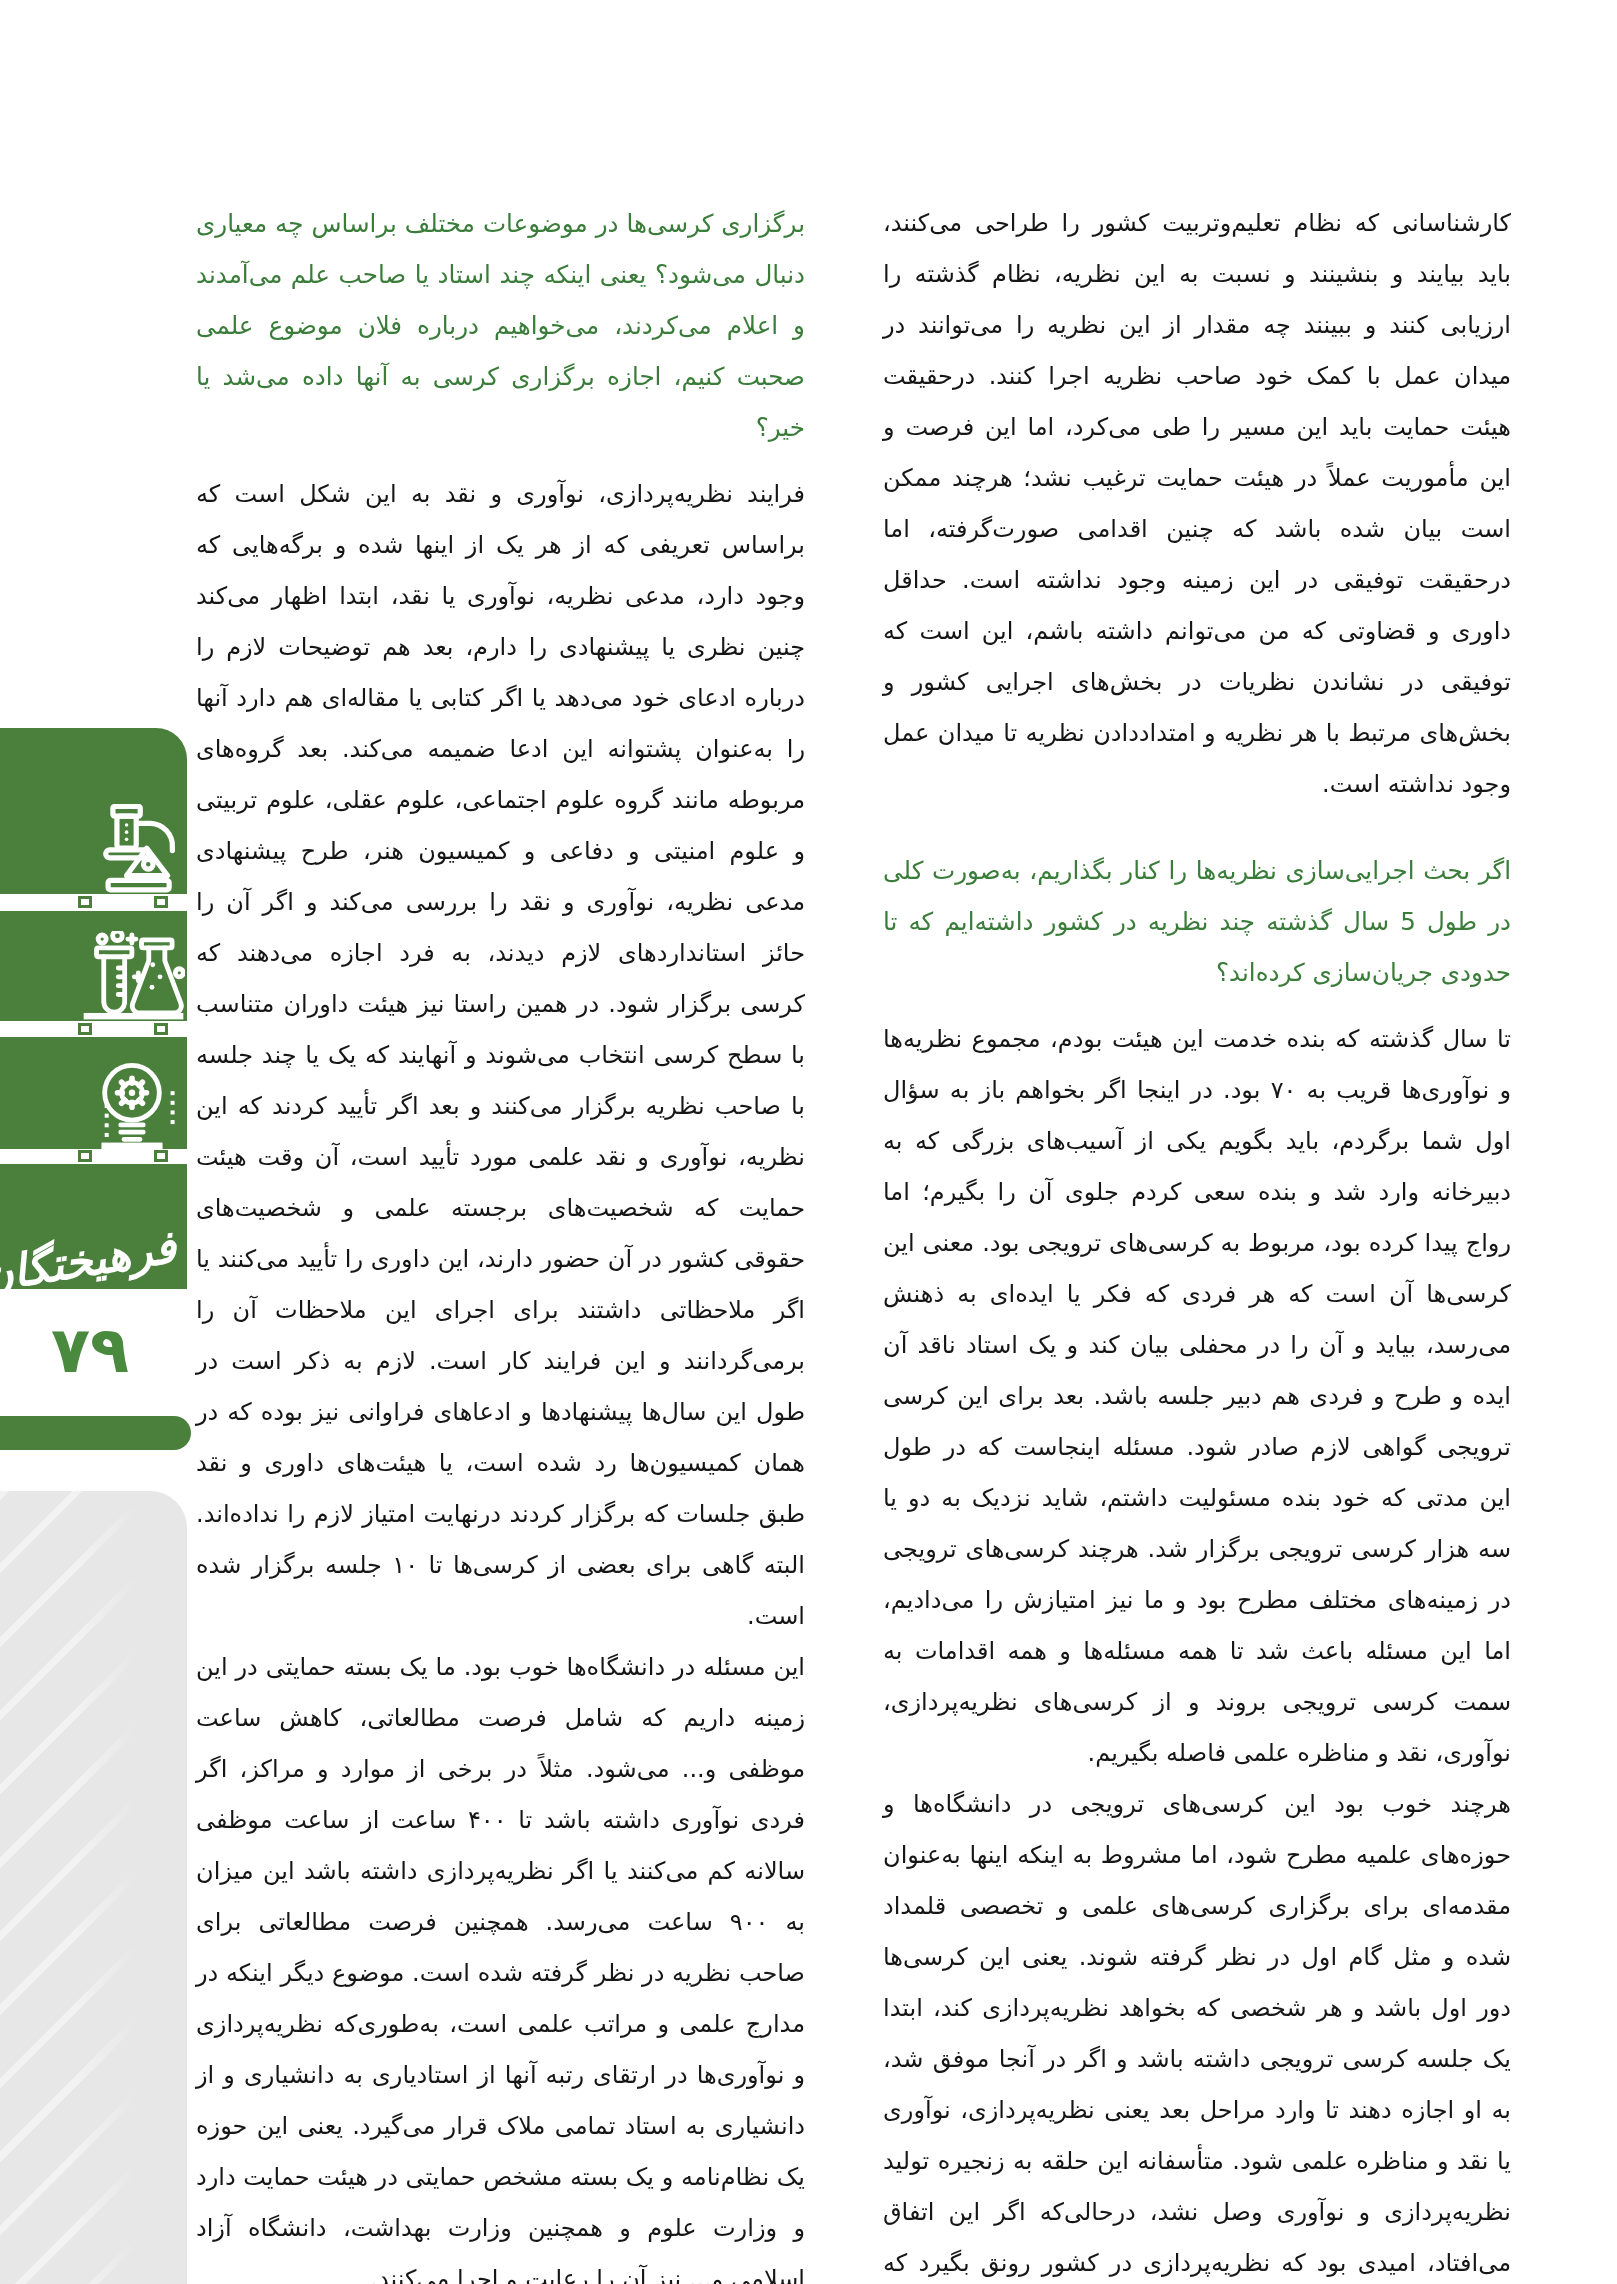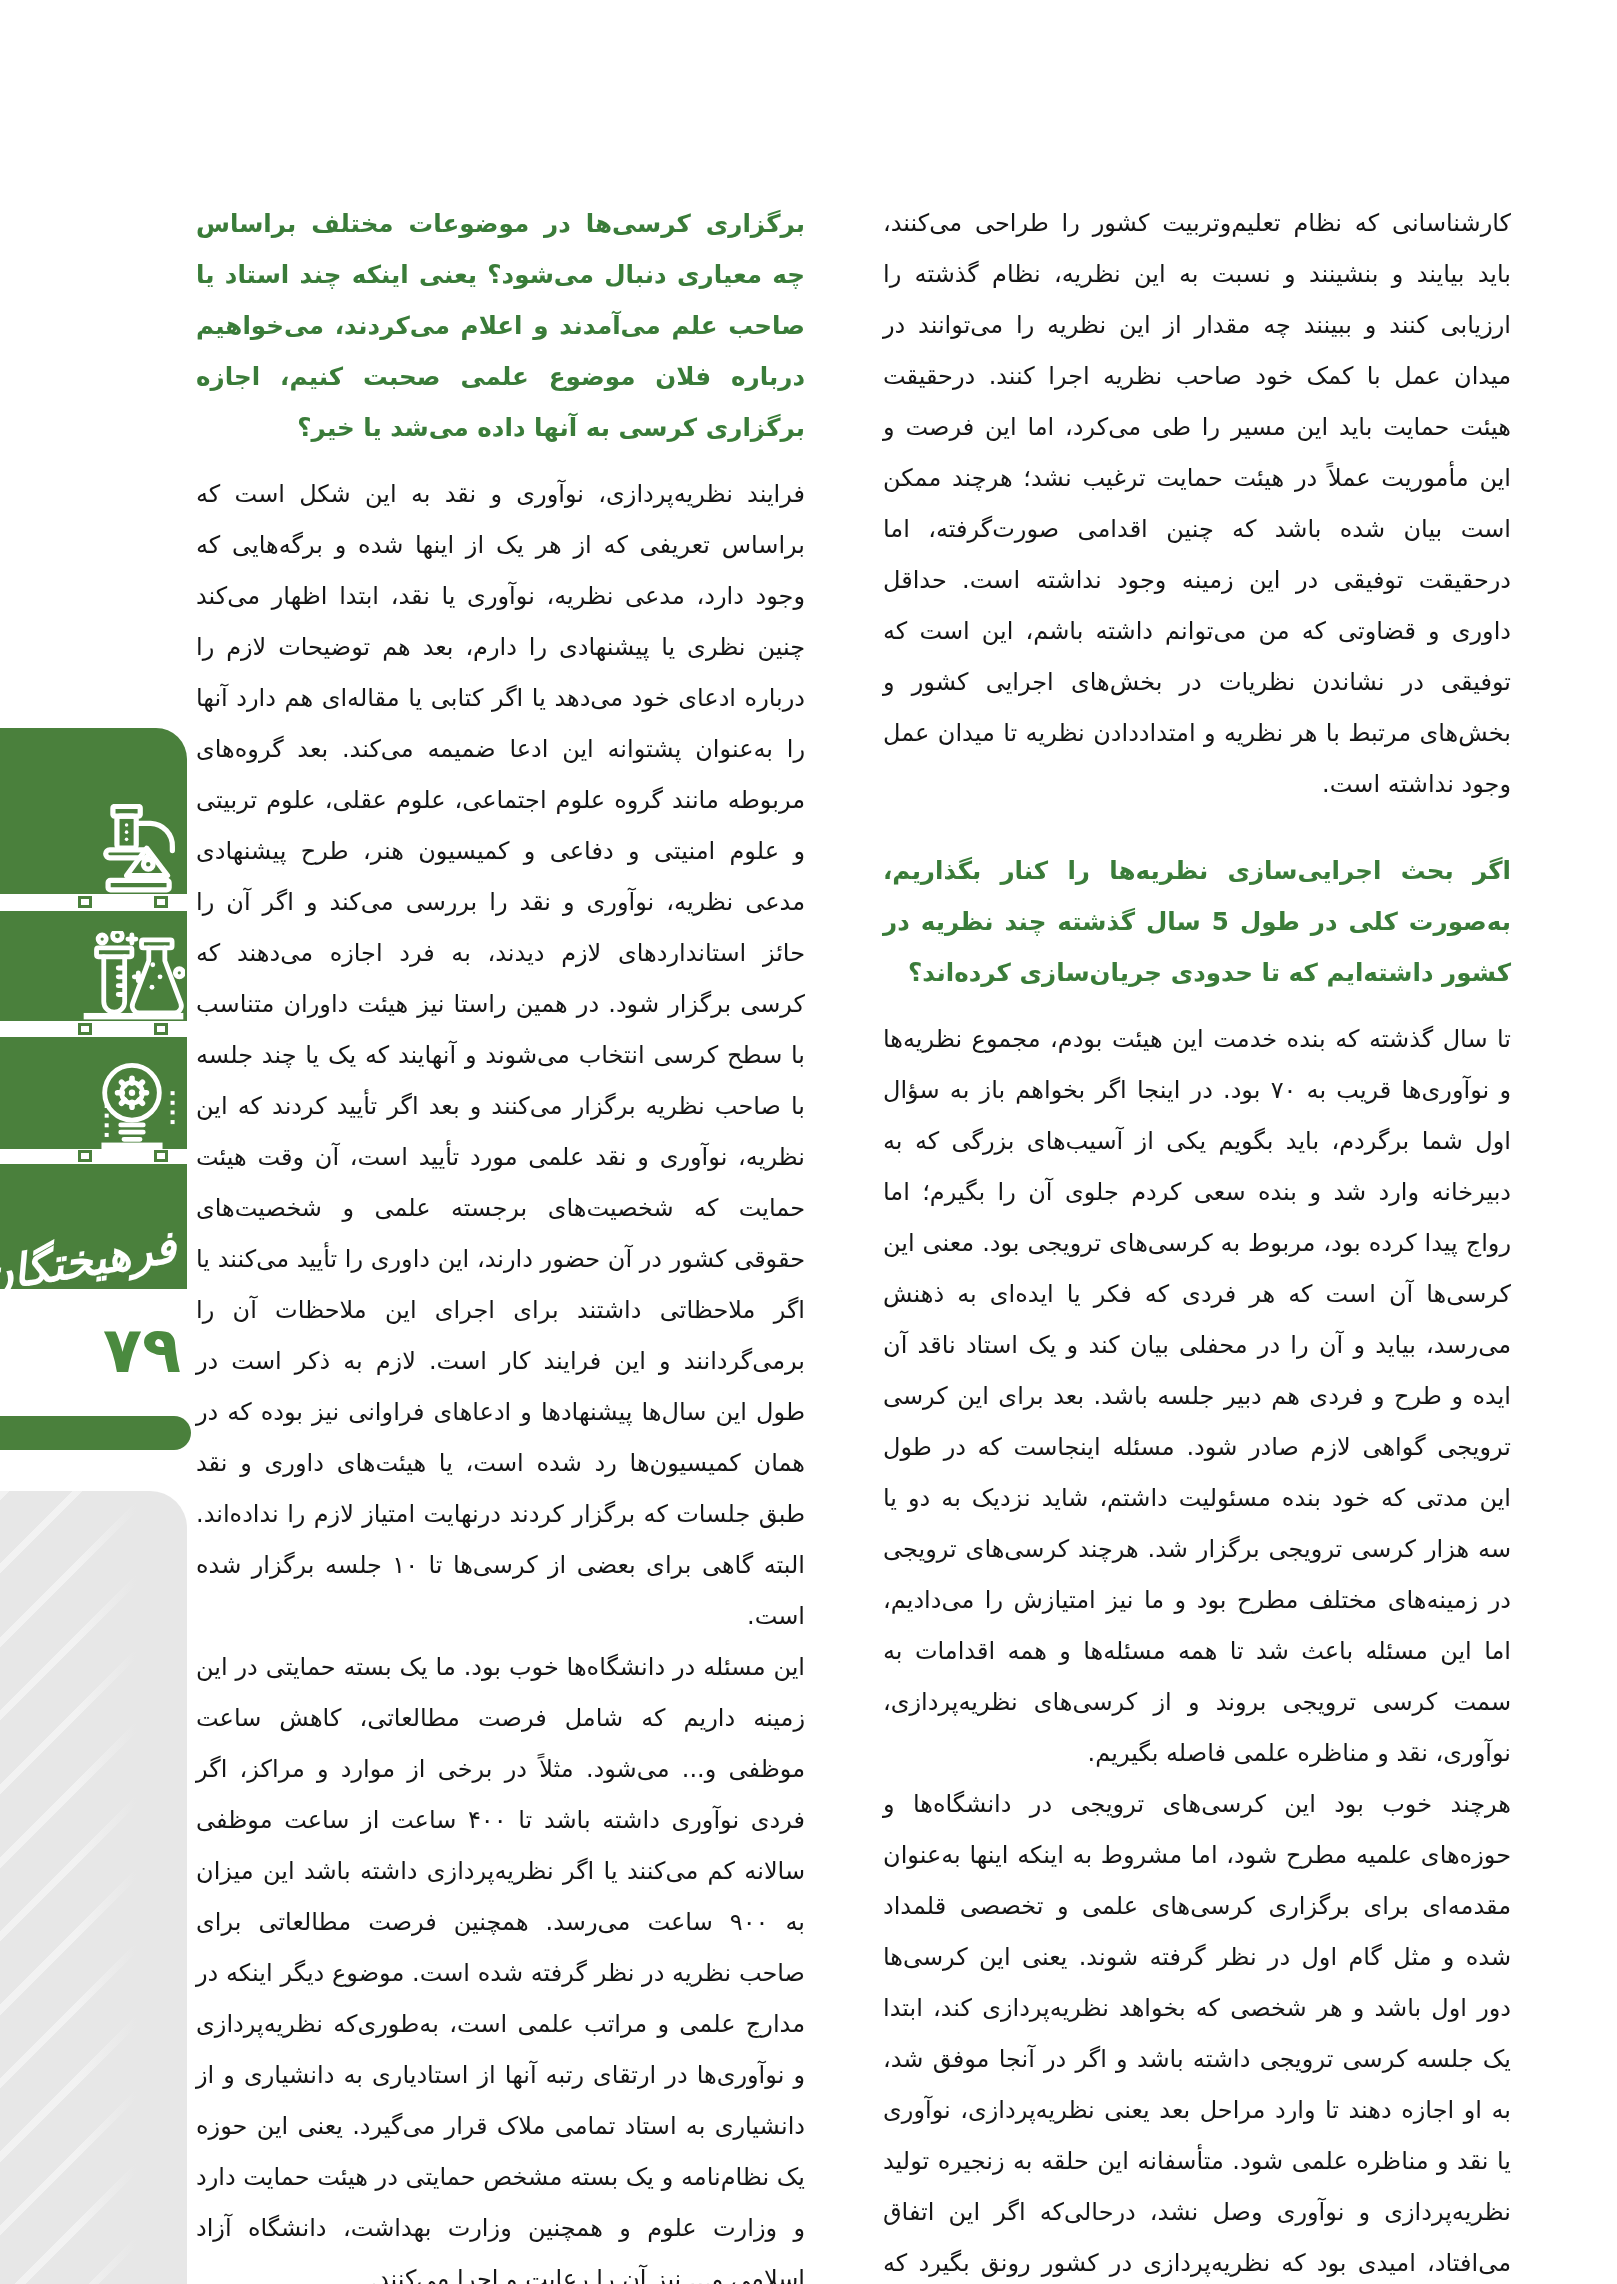--- a/index.html
+++ b/index.html
@@ -20,21 +20,21 @@
     text-align:justify;
     color:#161616;
     font-size:24px;
     line-height:51px;
   }
   .col-first  { left:884px; width:628px; }   
   .col-second { left:197px;  width:609px; }   
   .col p.ans { text-align:justify; }
   .col p.q {
     color:#3a7c39;
-    font-weight:bold;
+    font-weight:normal;
     font-size:24.6px;
     margin:35px 0 16px 0;
   }
   .col p.q:first-child { margin-top:0; }
 
   
   .seg {
     position:absolute; left:0; width:188px;
     background:#4a803c;
   }
@@ -57,21 +57,21 @@
     color:#ffffff; font-weight:bold; font-style:italic;
     font-size:45px; line-height:1;
     transform:rotate(-9deg);
     white-space:nowrap;
     letter-spacing:-1.6px;
   }
 
   
   .page-number {
     position:absolute; left:0; top:1318px; width:182px;
-    text-align:right; direction:ltr;
+    text-align:center; direction:ltr;
     color:#4a8a3f; font-size:64px; font-weight:bold; line-height:1;
   }
   .green-bar {
     position:absolute; left:0; top:1416px;
     width:192px; height:34px;
     background:#4a803c;
     border-radius:0 17px 17px 0;
   }
   .stripe-block {
     position:absolute; left:0; top:1491px;

